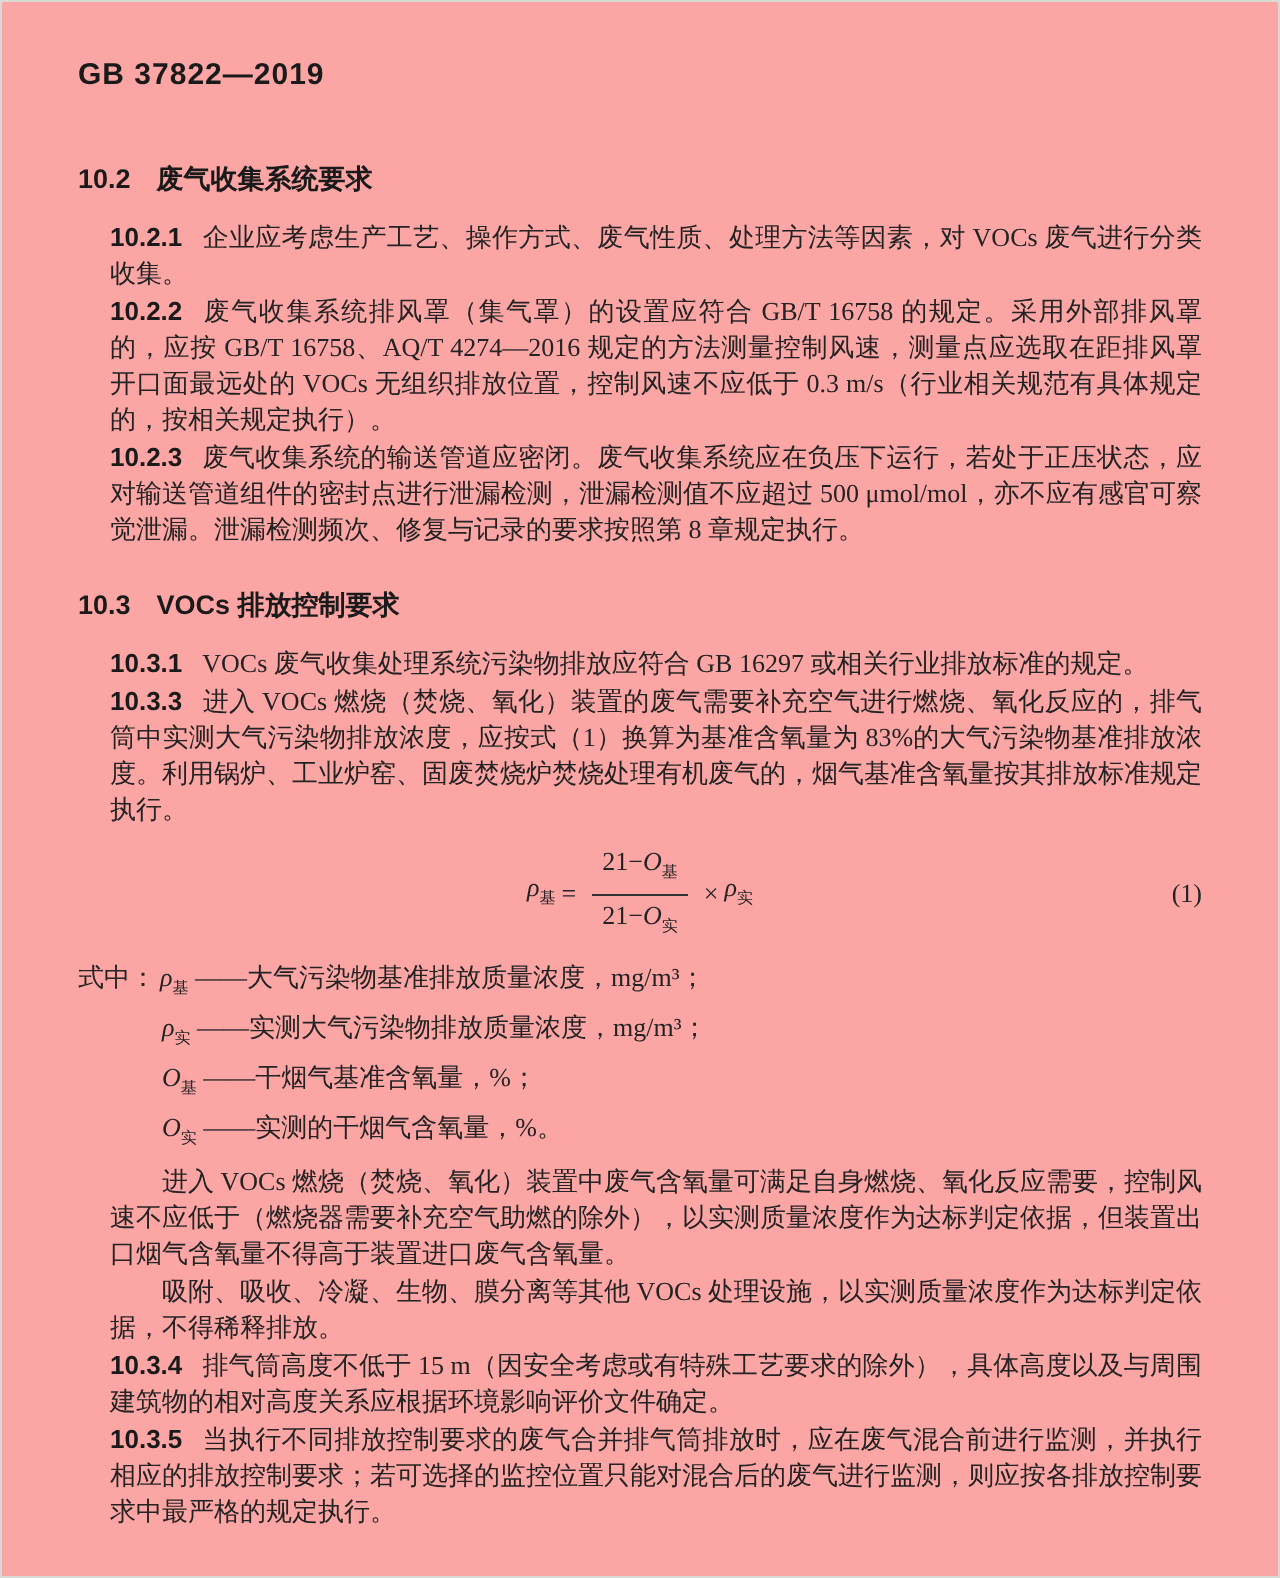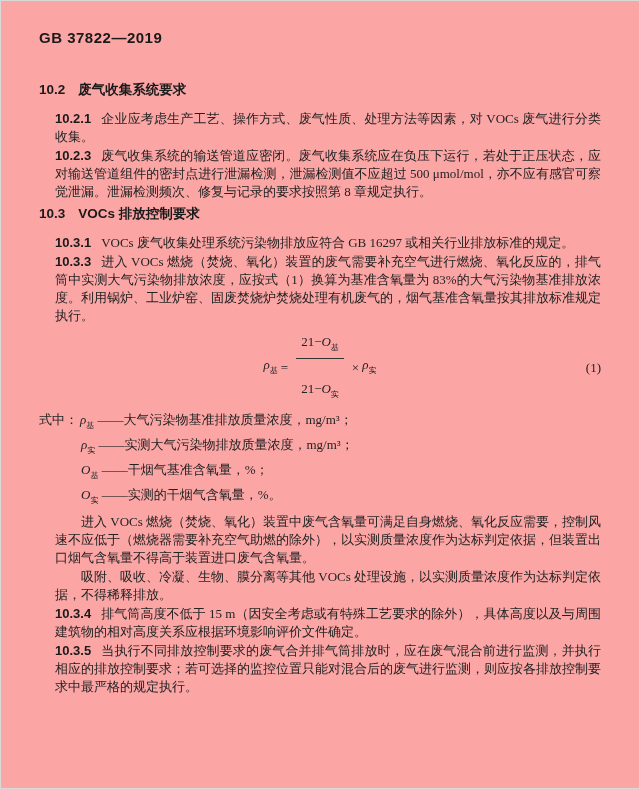--- a/index.html
+++ b/index.html
@@ -24,21 +24,21 @@
     font-weight: bold;
     font-size: 15px;
     letter-spacing: 0.5px;
     margin: 4px 0 34px 0;
     color: #1a1a1a;
   }
   .sec-heading {
     font-family: "Liberation Sans", "DejaVu Sans", sans-serif;
     font-weight: bold;
     font-size: 13.5px;
-    margin: 4px 0 11px 0;
+    margin: 20px 0 11px 0;
     color: #1a1a1a;
   }
   .sec-heading .hnum { margin-right: 13px; }
   .para {
     text-align: justify;
     margin: 0 0 1px 16px;
   }
   .cnum {
     font-family: "Liberation Sans", "DejaVu Sans", sans-serif;
     font-weight: bold;
@@ -56,21 +56,20 @@
     display: inline-flex;
     align-items: center;
     font-style: italic;
   }
   .frac {
     display: inline-flex;
     flex-direction: column;
     vertical-align: middle;
     margin: 0 5px;
     font-style: italic;
-    gap: 20px;
   }
   .frac .ftop { padding: 0 5px 2px 5px; border-bottom: 1px solid #333; }
   .frac .fbot { padding: 2px 5px 0 5px; }
   sub.ssub { font-size: 8px; font-style: normal; }
   .op { font-style: normal; margin: 0 3px; }
   .eqno {
     position: absolute; right: 0; top: 50%;
     transform: translateY(-50%);
     font-style: normal;
   }
@@ -86,20 +85,21 @@
 <div class="page">
 
   <div class="doc-header">GB 37822—2019</div>
 
   <div class="sec-heading">
     <span class="hnum">10.2</span><span>废气收集系统要求</span>
   </div>
 
   <p class="para"><span class="cnum">10.2.1</span><span>企业应考虑生产工艺、操作方式、废气性质、处理方法等因素，对 VOCs 废气进行分类收集。</span></p>
 
+  <p class="para"><span class="cnum">10.2.2</span><span>废气收集系统排风罩（集气罩）的设置应符合 GB/T 16758 的规定。采用外部排风罩的，应按 GB/T 16758、AQ/T 4274—2016 规定的方法测量控制风速，测量点应选取在距排风罩开口面最远处的 VOCs 无组织排放位置，控制风速不应低于 0.3 m/s（行业相关规范有具体规定的，按相关规定执行）。</span></p>
 
   <p class="para"><span class="cnum">10.2.3</span><span>废气收集系统的输送管道应密闭。废气收集系统应在负压下运行，若处于正压状态，应对输送管道组件的密封点进行泄漏检测，泄漏检测值不应超过 500 μmol/mol，亦不应有感官可察觉泄漏。泄漏检测频次、修复与记录的要求按照第 8 章规定执行。</span></p>
 
   <div class="sec-heading">
     <span class="hnum">10.3</span><span>VOCs 排放控制要求</span>
   </div>
 
   <p class="para"><span class="cnum">10.3.1</span><span>VOCs 废气收集处理系统污染物排放应符合 GB 16297 或相关行业排放标准的规定。</span></p>
 
 

